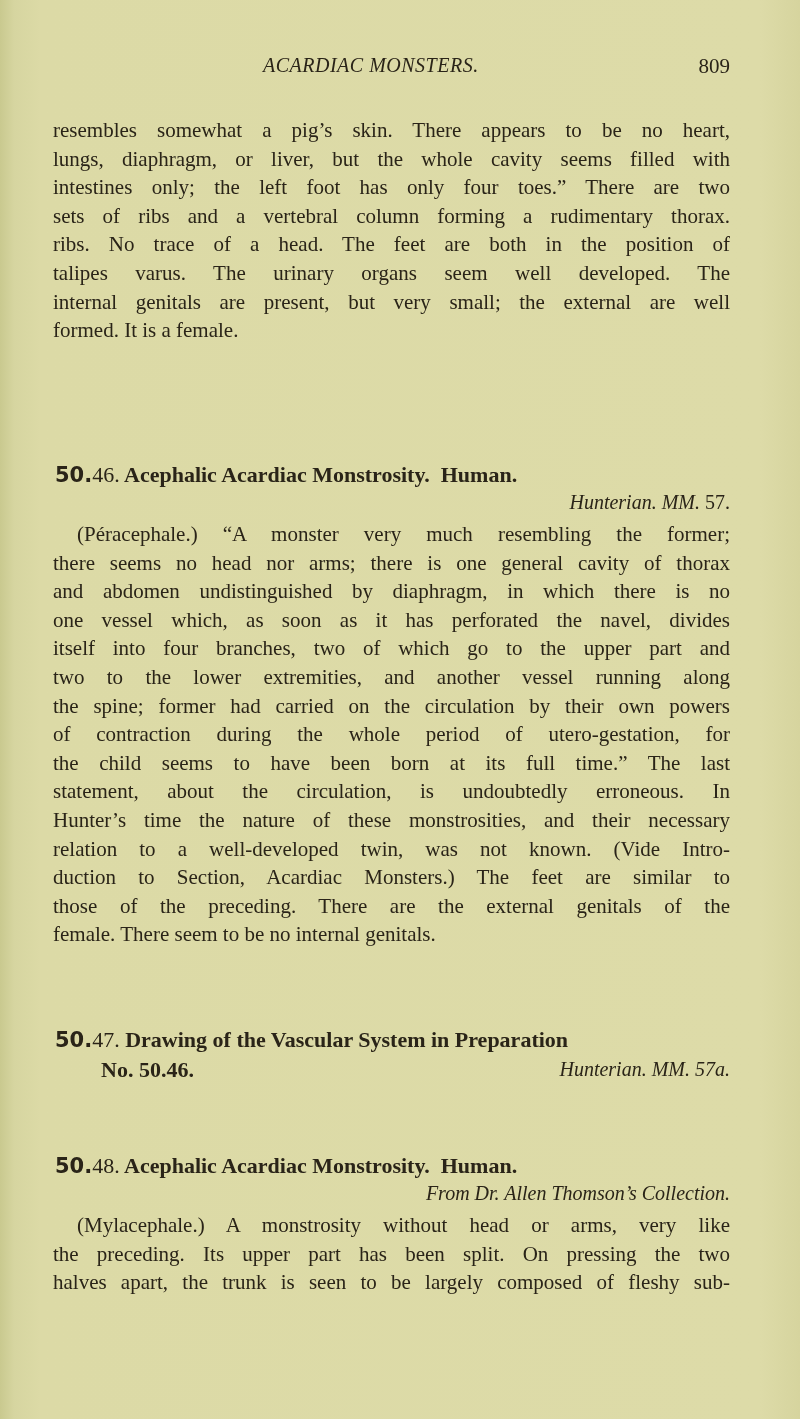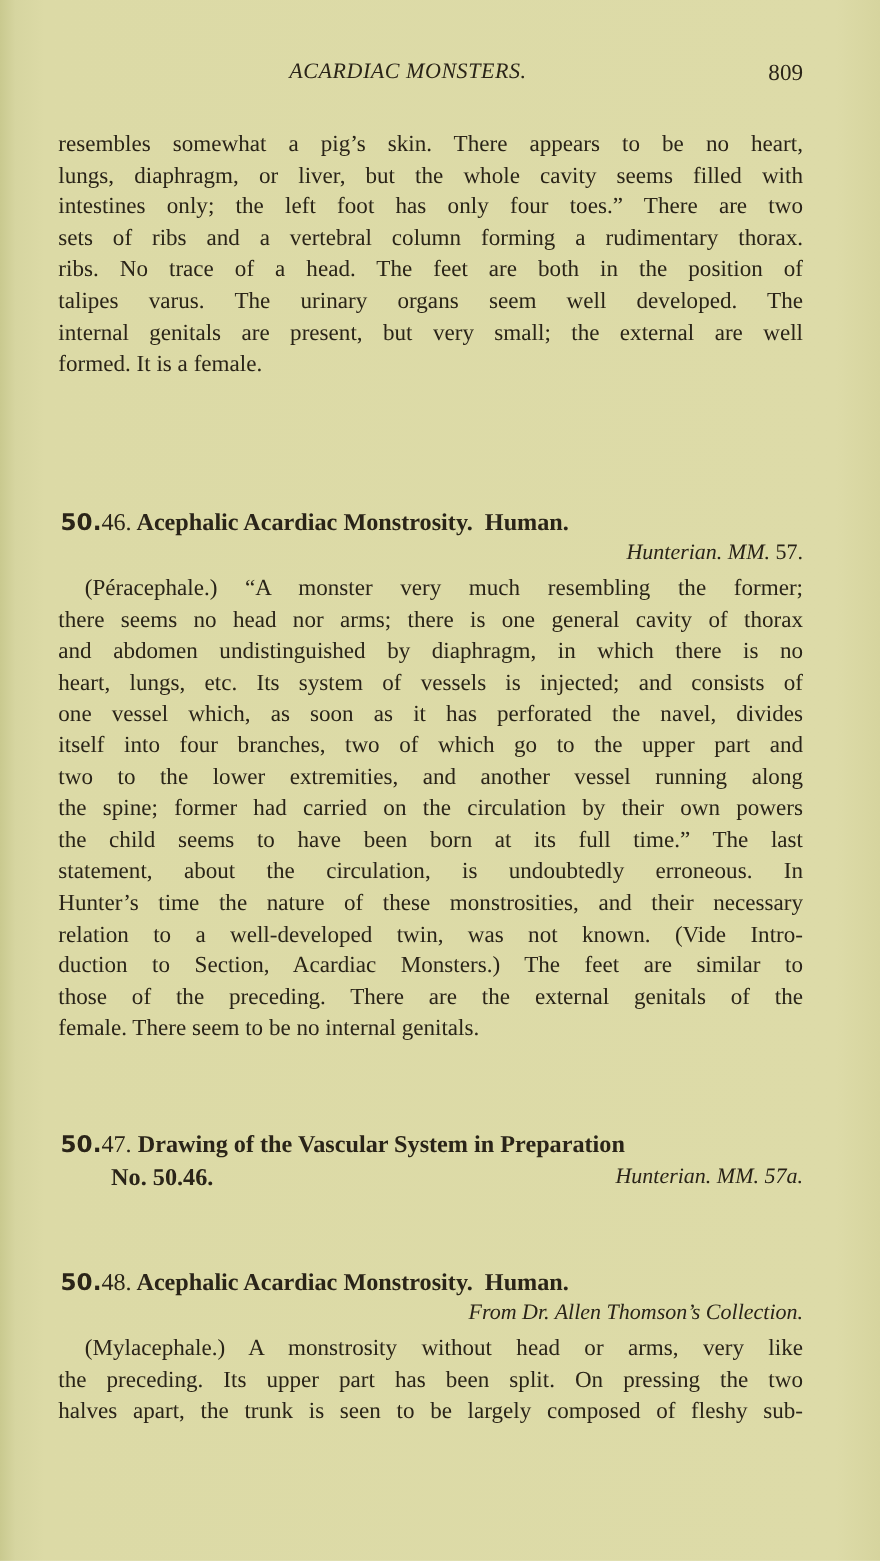--- a/index.html
+++ b/index.html
@@ -64,25 +64,25 @@
     <span>Acephalic Acardiac Monstrosity.</span>&nbsp;
     <span>Human.</span>
   </div>
   <div class="source" style="top:491px;">
     <span>Hunterian. MM.</span><span class="plain"> 57.</span>
   </div>
   <div class="para" style="top:520px;">
     <span class="line indent">(Péracephale.) “A monster very much resembling the former;</span>
     <span class="line">there seems no head nor arms; there is one general cavity of thorax</span>
     <span class="line">and abdomen undistinguished by diaphragm, in which there is no</span>
-    <span class="line">heart, lungs, etc. Its system of vessels is injected; and consists of</span>
     <span class="line">one vessel which, as soon as it has perforated the navel, divides</span>
     <span class="line">itself into four branches, two of which go to the upper part and</span>
     <span class="line">two to the lower extremities, and another vessel running along</span>
     <span class="line">the spine; former had carried on the circulation by their own powers</span>
+    <span class="line">of contraction during the whole period of utero-gestation, for</span>
     <span class="line">the child seems to have been born at its full time.” The last</span>
     <span class="line">statement, about the circulation, is undoubtedly erroneous. In</span>
     <span class="line">Hunter’s time the nature of these monstrosities, and their necessary</span>
     <span class="line">relation to a well-developed twin, was not known. (Vide Intro-</span>
     <span class="line">duction to Section, Acardiac Monsters.) The feet are similar to</span>
     <span class="line">those of the preceding. There are the external genitals of the</span>
     <span class="line last">female. There seem to be no internal genitals.</span>
   </div>
 
   <div class="heading" style="top:1027px;">

